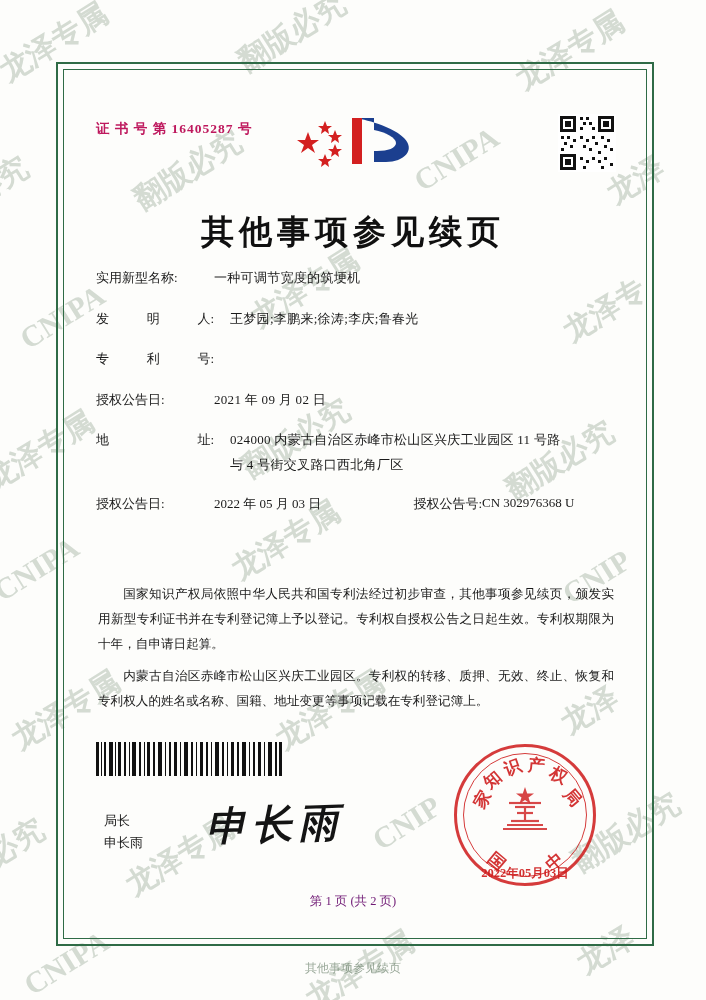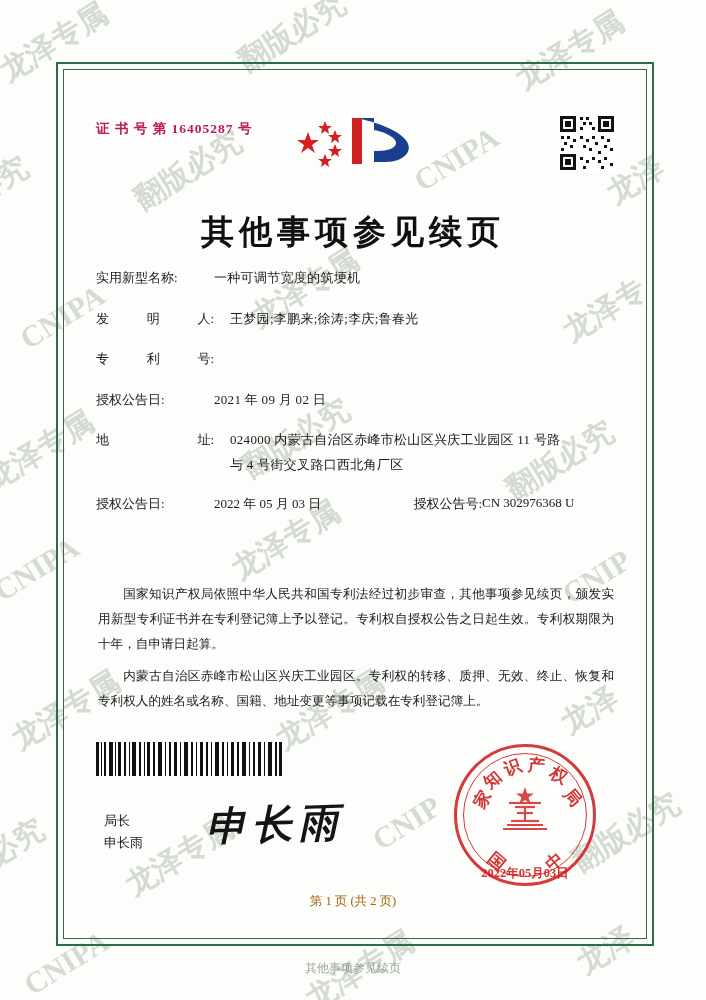--- a/index.html
+++ b/index.html
@@ -246,21 +246,21 @@
     opacity: 0.92;
     z-index: 6;
   }
 
   .page-no {
     position: absolute;
     left: 0; right: 0;
     bottom: 32px;
     text-align: center;
     font-size: 12.5px;
-    color: #a16207;
+    color: #701a75;
   }
   .footer-note {
     position: absolute;
     left: 0; right: 0;
     top: 960px;
     text-align: center;
     font-size: 12px;
     color: rgba(120,140,120,0.75);
     z-index: 5;
   }

